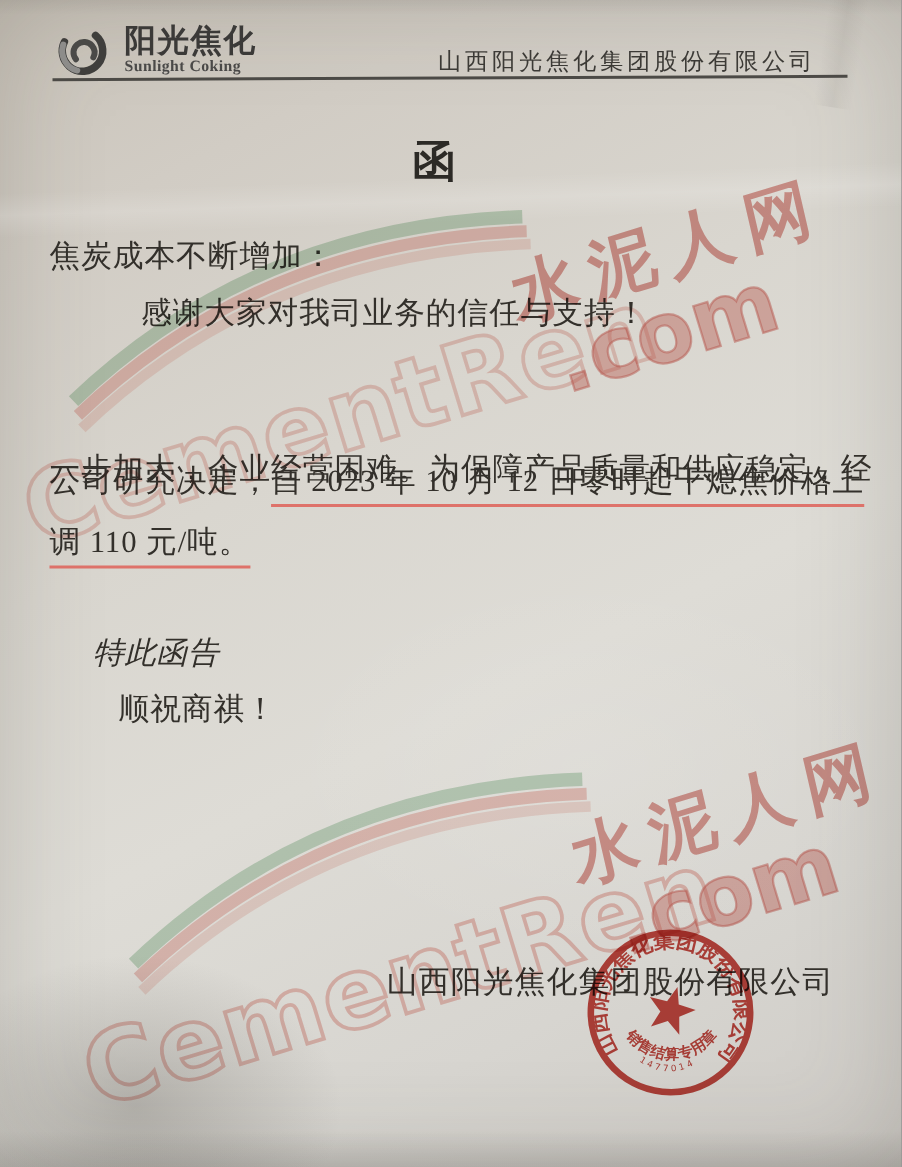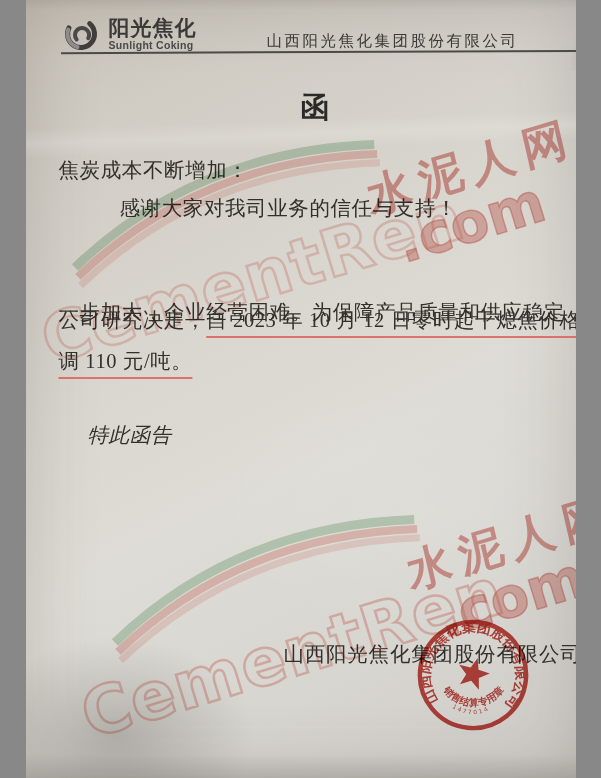--- a/index.html
+++ b/index.html
@@ -1,18 +1,18 @@
 <!DOCTYPE html>
 <html><head>
 <meta charset="utf-8">
 <style>
   html,body{margin:0;padding:0;background:#888;}
   .page{
     position:relative;
-    width:550px;height:778px;
+    width:601px;height:778px;
     margin:0 auto;
     overflow:hidden;
     font-family:"Liberation Serif","DejaVu Serif",serif;
     color:#33302b;
     background:linear-gradient(153deg,#c9c3b9 0%,#d1ccc4 16%,#d9d6cf 38%,#dedcd6 58%,#d7d5d0 80%,#cecbc6 100%);
     box-shadow:inset 0 0 70px rgba(76,71,62,.22);
   }
   
   .shade{position:absolute;pointer-events:none;}
   .shade-crease1{left:-20px;top:118px;width:660px;height:30px;
@@ -29,21 +29,21 @@
     background:linear-gradient(to bottom,rgba(60,56,50,.08),rgba(60,56,50,0));}
   .shade-mid{left:180px;top:380px;width:420px;height:260px;
     background:radial-gradient(ellipse at center,rgba(255,255,255,.10),rgba(255,255,255,0) 70%);}
 
   
   .hdr-logo{position:absolute;left:34px;top:13px;display:flex;align-items:center;}
   .hdr-logo svg{display:block;}
   .hdr-logo-text{margin-left:7px;line-height:1;}
   .hdr-logo-cn{font-family:"Liberation Sans","DejaVu Sans",sans-serif;
     font-weight:bold;font-size:21px;color:#3b3a38;letter-spacing:1px;}
-  .hdr-logo-en{font-family:Liberation Sans, sans-serif;
+  .hdr-logo-en{font-family:Liberation Serif, serif;
     font-weight:bold;font-size:10.5px;color:#4a4948;margin-top:2px;letter-spacing:.3px;}
   .hdr-company{position:absolute;right:57px;top:31px;
     font-size:15.5px;color:#3c3a36;letter-spacing:2.5px;}
   .hdr-rule{position:absolute;left:35px;top:51px;width:530px;height:2px;
     background:#4c4a46;transform:rotate(-.25deg);}
 
   
   .title{position:absolute;left:0;top:88px;width:601px;text-align:center;
     font-size:29px;font-weight:bold;letter-spacing:2px;color:#2c2a26;transform:translateX(-10px);}
   .bline{position:absolute;left:33px;white-space:nowrap;
@@ -118,20 +118,21 @@
 
   <div class="title">函</div>
 
   <div class="bline salutation">焦炭成本不断增加：</div>
   <div class="bline l1">感谢大家对我司业务的信任与支持！</div>
   <div class="bline l3">一步加大，企业经营困难。为保障产品质量和供应稳定，经</div>
   <div class="bline l4"><span>公司研究决定，</span><span class="u">自 2023 年 10 月 12 日零时起干熄焦价格上</span></div>
   <div class="bline l5"><span class="u">调 110 元/吨。</span></div>
 
   <div class="bline closing1">特此函告</div>
+  <div class="bline closing2">顺祝商祺！</div>
 
   <div class="sig">
     <div class="sig-company">山西阳光焦化集团股份有限公司</div>
   </div>
 
   <div class="wm wm-upper">
     <span class="wm-swoosh">
       <svg width="330" height="85" viewBox="0 0 330 85">
         <path d="M4 60 Q 155 -16 326 30" fill="none" stroke="rgba(128,182,138,.42)" stroke-width="9"></path>
         <path d="M4 70 Q 155 -6 326 40" fill="none" stroke="rgba(224,118,108,.36)" stroke-width="8"></path>

